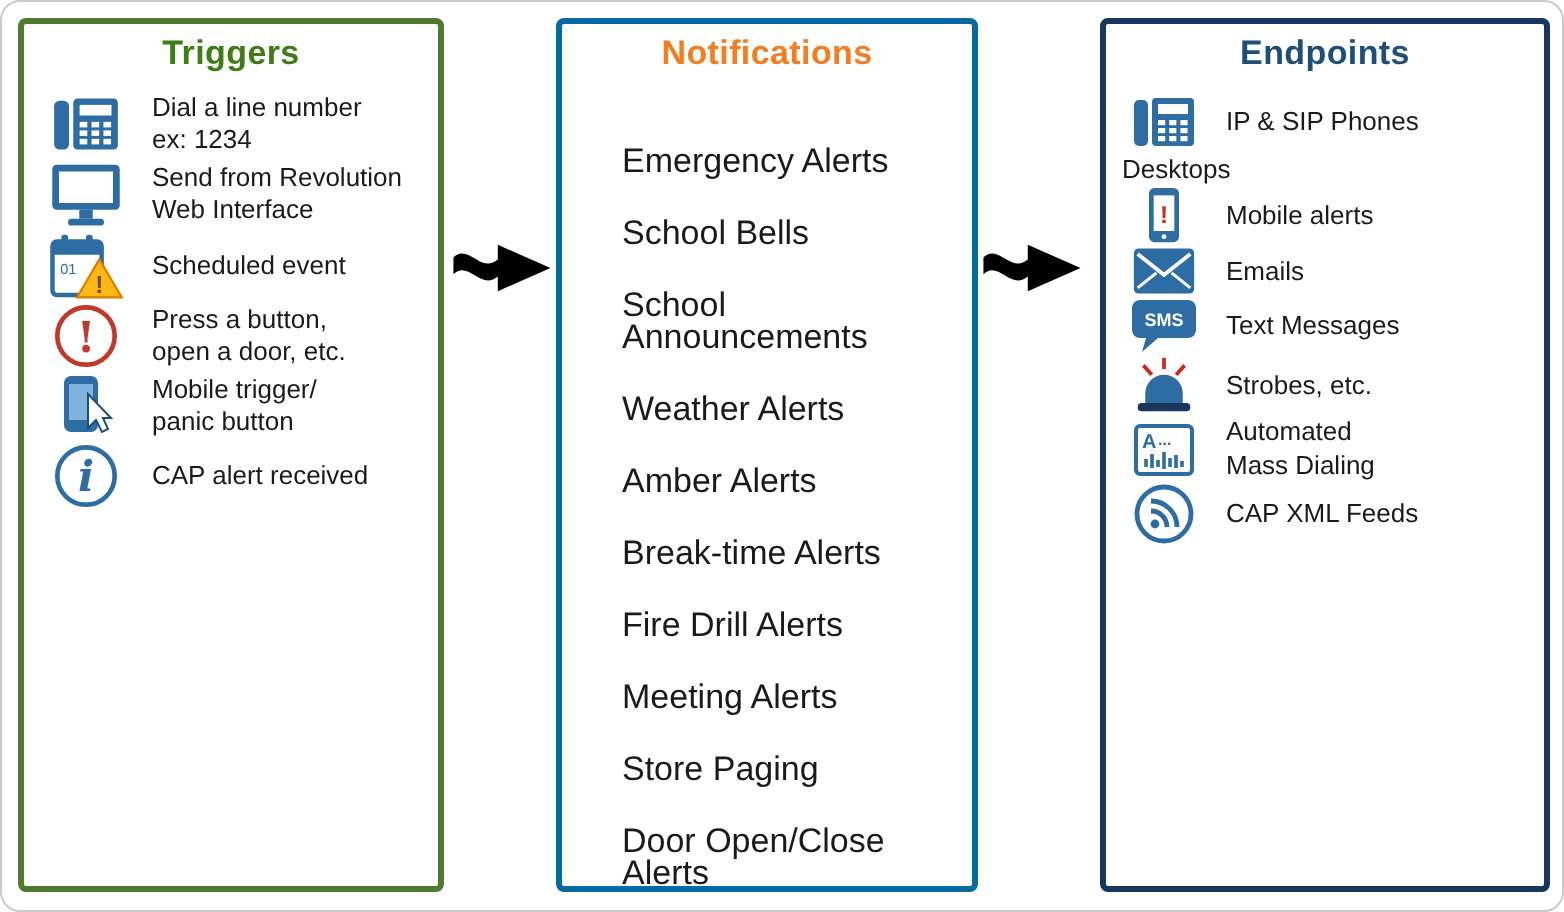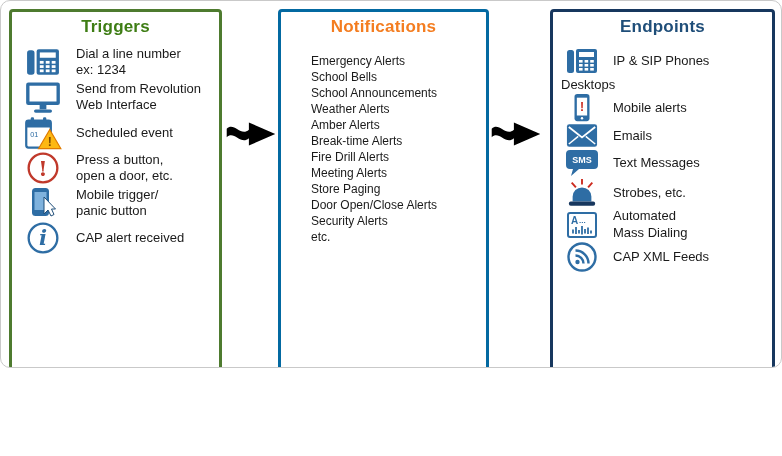--- a/index.html
+++ b/index.html
@@ -1,36 +1,36 @@
 <!DOCTYPE html>
 <html><head>
 <meta charset="utf-8">
 <style>
   html,body{margin:0;padding:0;background:#fff;}
   .canvas{
-    position:relative;width:782px;height:368px;background:#fff;
+    position:relative;width:782px;height:456px;background:#fff;
     border:1px solid #c9c9c9;border-radius:10px;box-sizing:border-box;
     font-family:"Liberation Sans", sans-serif;overflow:hidden;
   }
   .panel{position:absolute;top:8px;background:#fff;border-radius:4px;box-sizing:border-box;}
   .panel-triggers{left:8px;width:213px;height:437px;border:3px solid #4e7b2f;}
   .panel-notifications{left:277px;width:211px;height:437px;border:3px solid #0369a1;}
   .panel-endpoints{left:549px;width:225px;height:437px;border:3px solid #17375e;}
   .panel-title{text-align:center;font-weight:bold;font-size:17px;padding-top:5px;letter-spacing:.2px;}
   .title-triggers{color:#3e7d14;}
   .title-notifications{color:#f47d20;}
   .title-endpoints{color:#1f4e79;}
   .rows{display:flex;flex-direction:column;
         height:calc(100% - 40px);padding:8px 6px 14px 8px;box-sizing:border-box;}
   .row{display:flex;align-items:center;gap:10px;}
   .icon-box{flex:0 0 46px;display:flex;justify-content:center;align-items:center;}
   .icon-box-sm{flex:0 0 42px;display:flex;justify-content:center;align-items:center;}
   .row-label{font-size:13px;color:#1a1a1a;white-space:pre-line;line-height:1.25;}
   .notif-list{padding:16px 0 0 30px;}
-  .notif-item{font-size:12px;color:#1a1a1a;line-height:16px;}
+  .notif-item{font-size:17px;color:#1a1a1a;line-height:16px;margin-top:20px;}
   .arrow{position:absolute;top:114px;}
   .arrow-1{left:223px;}
   .arrow-2{left:488px;}
 </style>
 </head>
 <body>
 
 <div class="canvas">
 
   <div class="panel panel-triggers">

